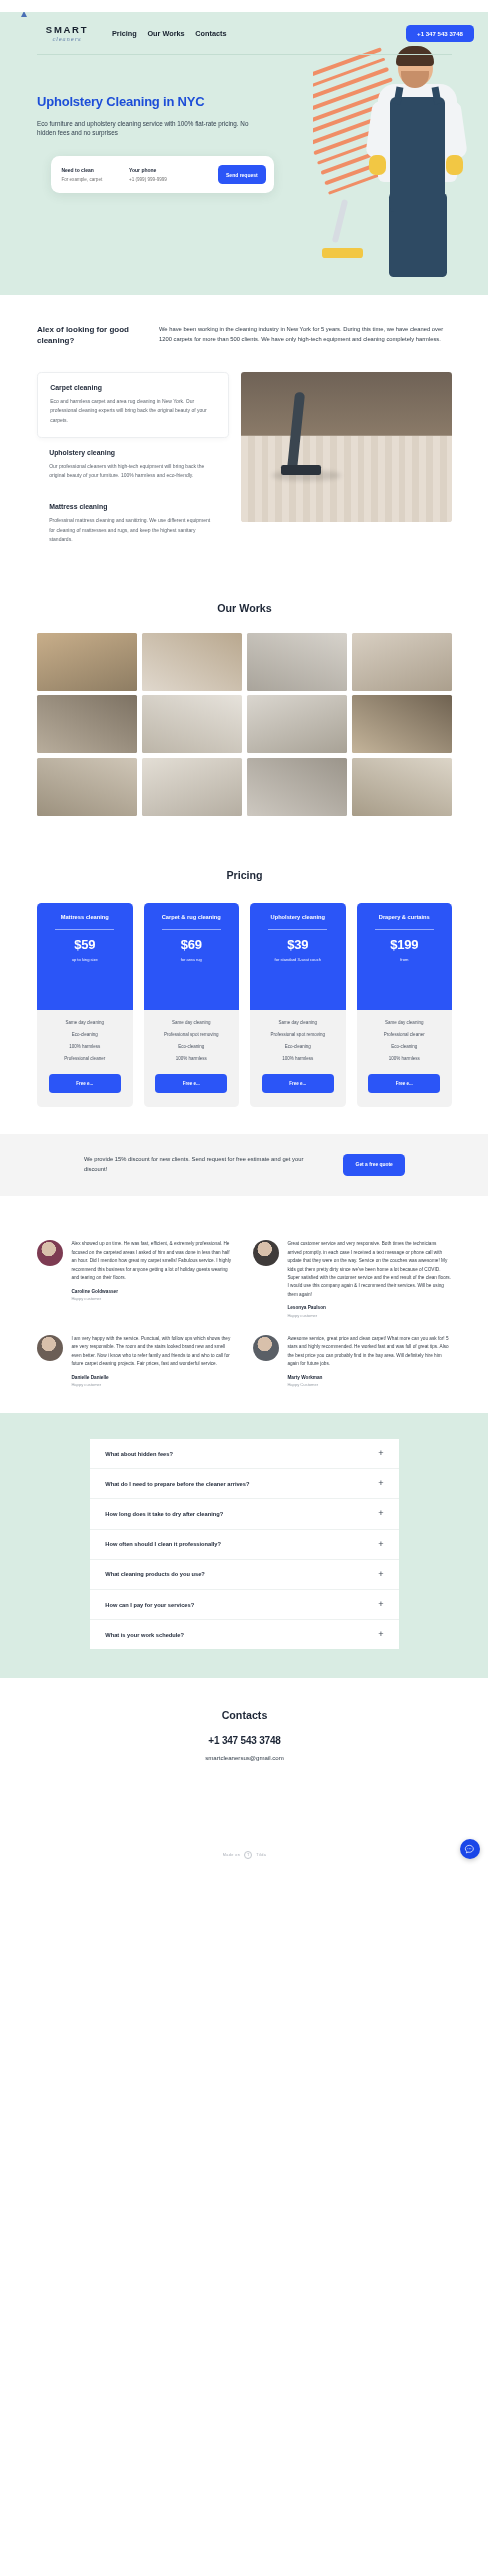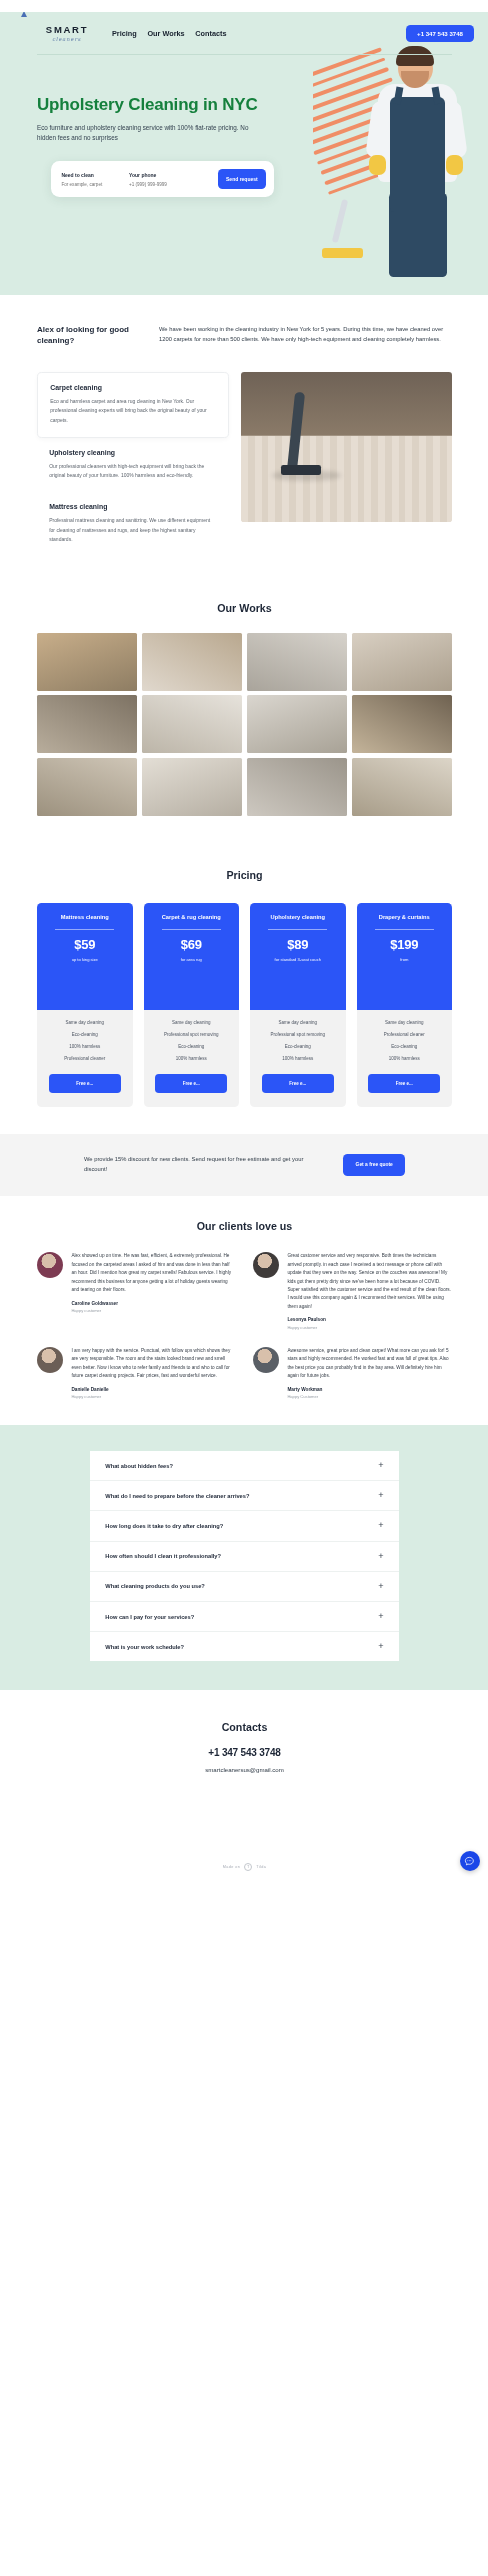--- a/index.html
+++ b/index.html
@@ -55,21 +55,21 @@
     padding:5.3px 10.7px; border-radius:4.6px;
     border:none; cursor:pointer; white-space:nowrap;
   }
   .nav-rule {
     height:0.8px; background:#c3ddd1; margin:8.4px 37px 0 37px;
     position:relative; z-index:5;
   }
 
   .hero-body { padding:40px 0 0 37px; position:relative; z-index:4; width:328px; }
   .hero-title {
-    font-size:17px; font-weight:bold; color:#15803d;
+    font-size:13px; font-weight:bold; color:#1d4ed8;
     letter-spacing:-0.2px; line-height:1.15;
   }
   .hero-sub {
     margin-top:8.4px; font-size:6.3px; color:#33414f;
     line-height:1.55; max-width:221px;
   }
 
   .hero-form {
     margin:18.3px 0 0 13.7px;
     width:223px; background:#fff; border-radius:8.4px;
@@ -365,21 +365,21 @@
             <div class="price-feat">Professional spot removing</div>
             <div class="price-feat">Eco-cleaning</div>
             <div class="price-feat">100% harmless</div>
             <button class="price-btn">Free e...</button>
           </div>
         </div>
         <div class="price-card">
           <div class="price-top">
             <div class="price-name">Upholstery cleaning</div>
             <div class="price-div"></div>
-            <div class="price-amt">$89</div>
+            <div class="price-amt">$39</div>
             <div class="price-note">for standard 3-seat couch</div>
           </div>
           <div class="price-feats">
             <div class="price-feat">Same day cleaning</div>
             <div class="price-feat">Professional spot removing</div>
             <div class="price-feat">Eco-cleaning</div>
             <div class="price-feat">100% harmless</div>
             <button class="price-btn">Free e...</button>
           </div>
         </div>
@@ -402,21 +402,20 @@
   </section>
 
   <section class="discount">
     <div class="discount-in">
       <p class="discount-txt">We provide 15% discount for new clients. Send request for free estimate and get your discount!</p>
       <button class="discount-btn">Get a free quote</button>
     </div>
   </section>
 
   <section class="reviews">
-    <h2 class="sec-title">Our clients love us</h2>
     <div class="rev-grid" id="rev-grid">
         <div class="rev">
           <div class="rev-av" style="background: radial-gradient(circle at 45% 35%, rgb(216, 192, 171) 0px, rgb(216, 192, 171) 32%, rgb(125, 59, 82) 33%, rgb(125, 59, 82) 100%);"></div>
           <div class="rev-body">
             <div class="rev-text">Alex showed up on time. He was fast, efficient, &amp; extremely professional. He focused on the carpeted areas I asked of him and was done in less than half an hour. Did I mention how great my carpet smells! Fabulous service. I highly recommend this business for anyone getting a lot of holiday guests wearing and tearing on their floors.</div>
             <div class="rev-name">Caroline Goldwasser</div>
             <div class="rev-role">Happy customer</div>
           </div>
         </div>
         <div class="rev">

